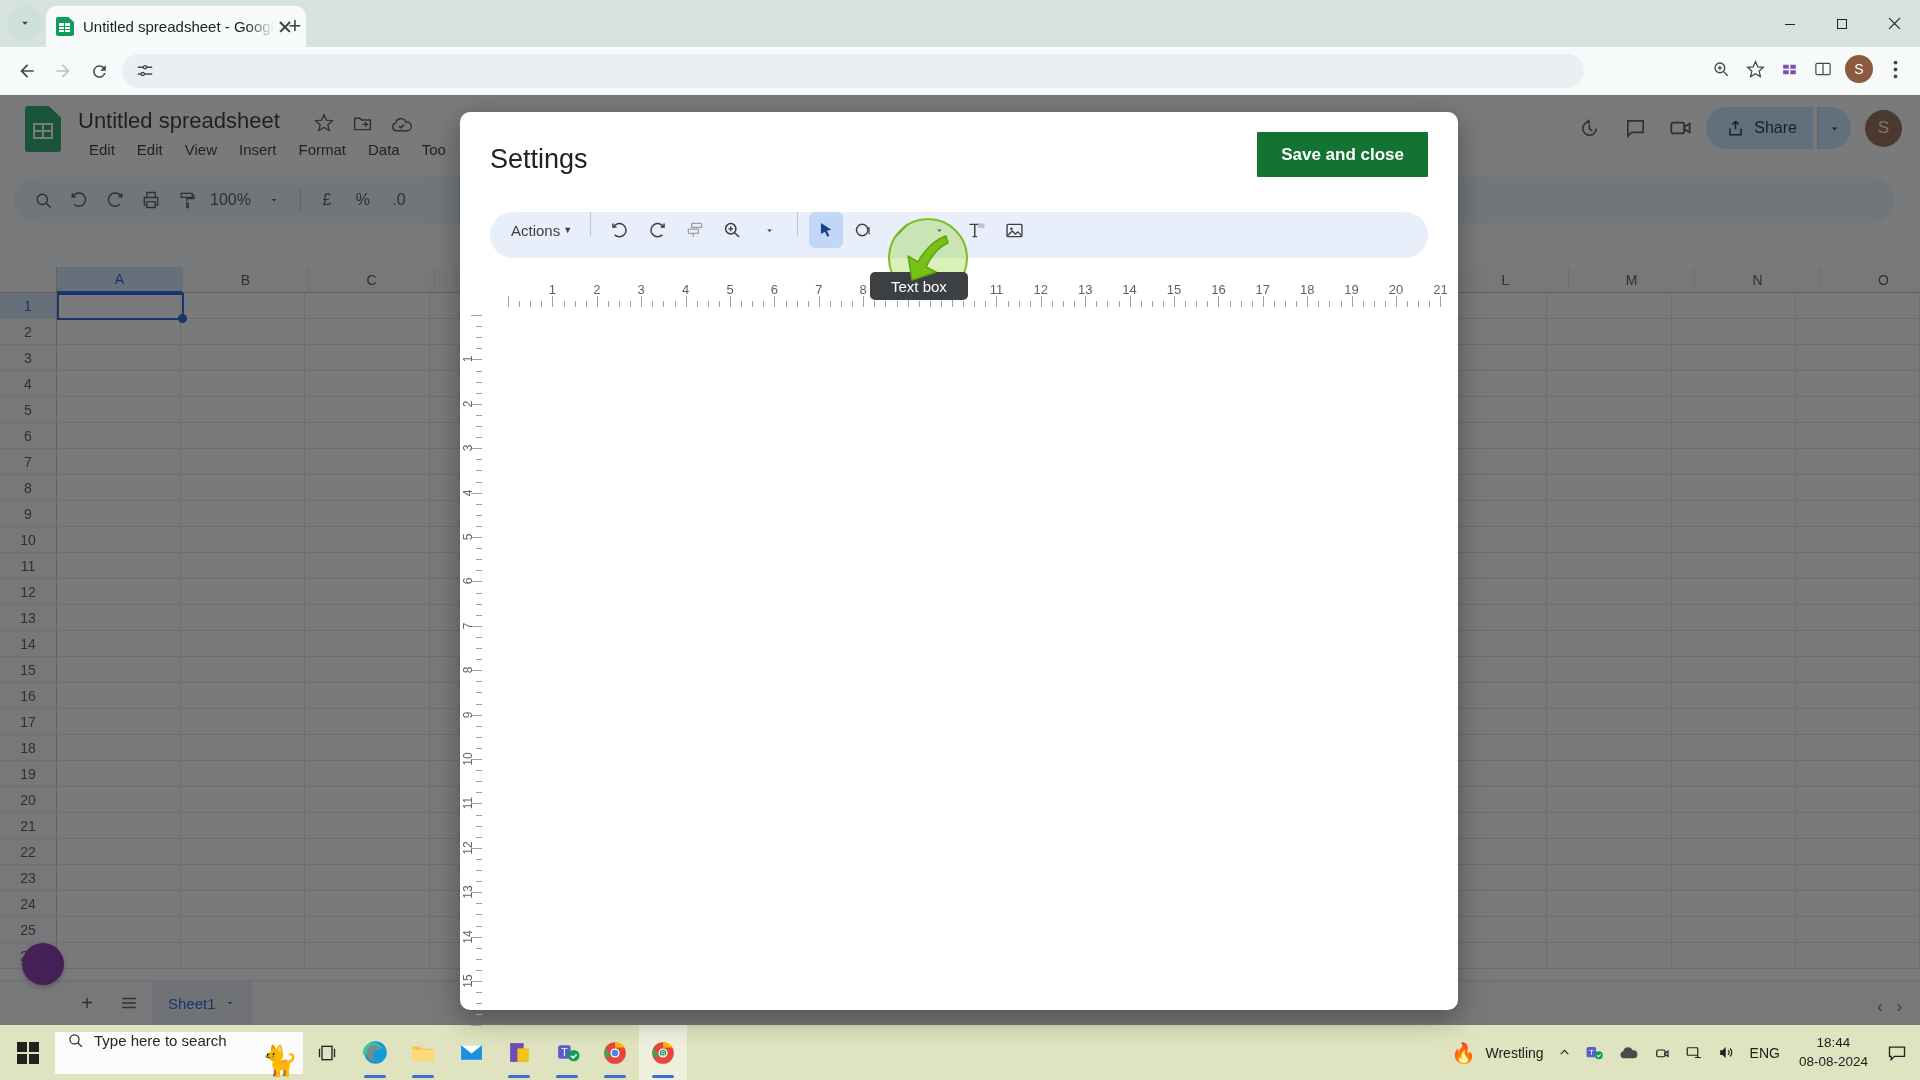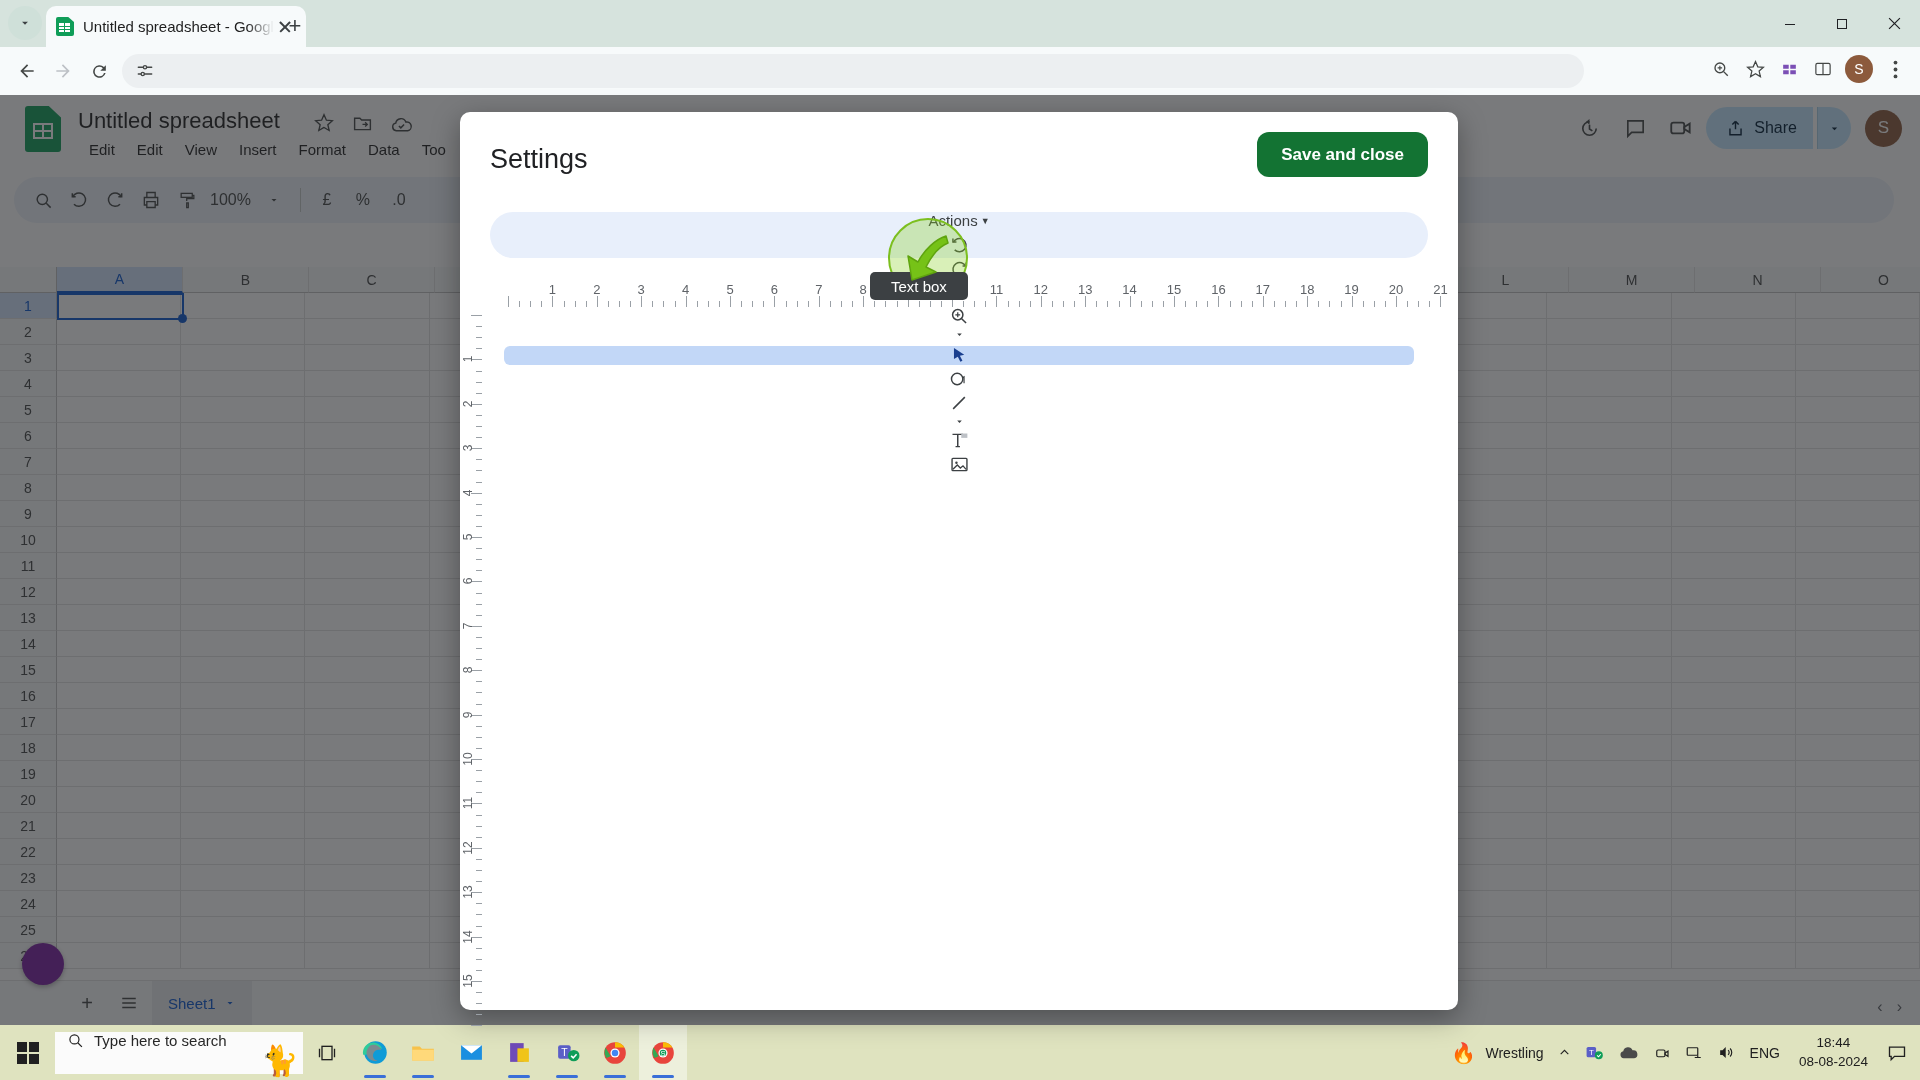--- a/index.html
+++ b/index.html
@@ -267,27 +267,27 @@
     background: #ffffff; border-radius: 10px; z-index: 60;
     box-shadow: 0 8px 28px rgba(0,0,0,0.34);
     overflow: hidden;
   }
   .modal-title {
     position: absolute; left: 30px; top: 32px; font-size: 27px; color: #202124;
   }
   .save-close-btn {
     position: absolute; right: 30px; top: 20px; height: 45px; padding: 0 24px;
     background: #137333; color: #ffffff; font-size: 17px; font-weight: bold;
-    border: none; border-radius: 12px; cursor: pointer;
+    border: none; border-radius: 1px; cursor: pointer;
     display: flex; align-items: center;
   }
   .draw-toolbar {
     position: absolute; left: 30px; top: 100px; width: 938px; height: 46px;
     background: #e8effb; border-radius: 23px; display: flex; 
-    padding: 0 14px; gap: 3px; flex-direction: column;
+    padding: 0 14px; gap: 3px;
   }
   .dt-item {
     height: 36px; display: flex; align-items: center; justify-content: center;
     color: #3c4043; font-size: 15px; cursor: pointer; border-radius: 6px;
     padding: 0 7px; min-width: 34px;
   }
   .dt-item.active { background: #c2d7f7; }
   .dt-sep { width: 1px; height: 24px; background: #b9c4d6; margin: 0 8px; }
   .caret { font-size: 9px; margin-left: 3px; }
 

